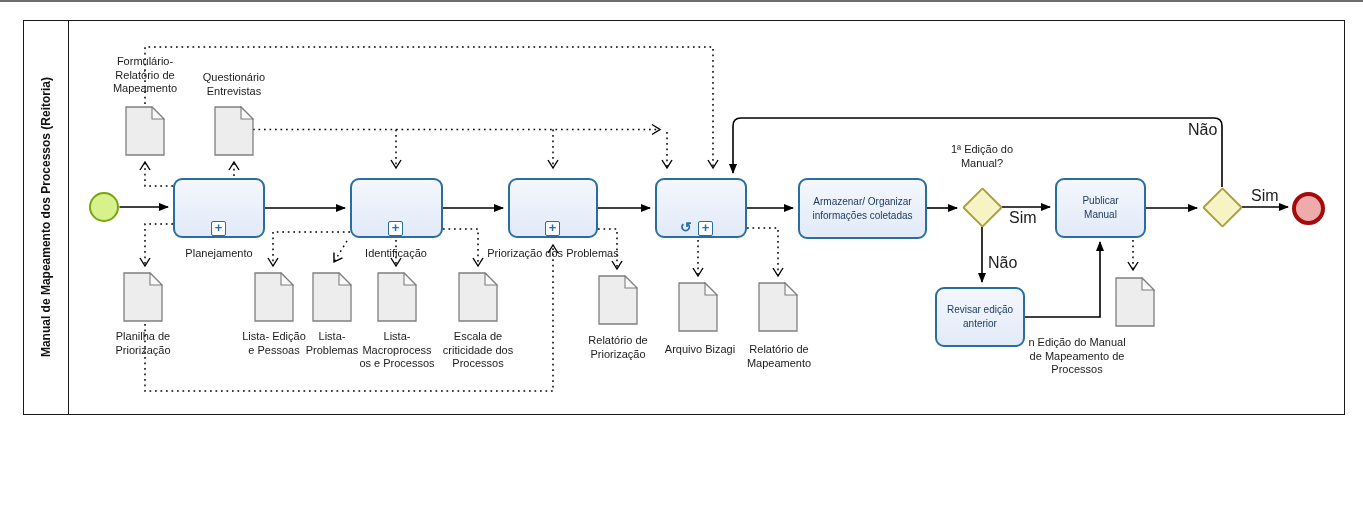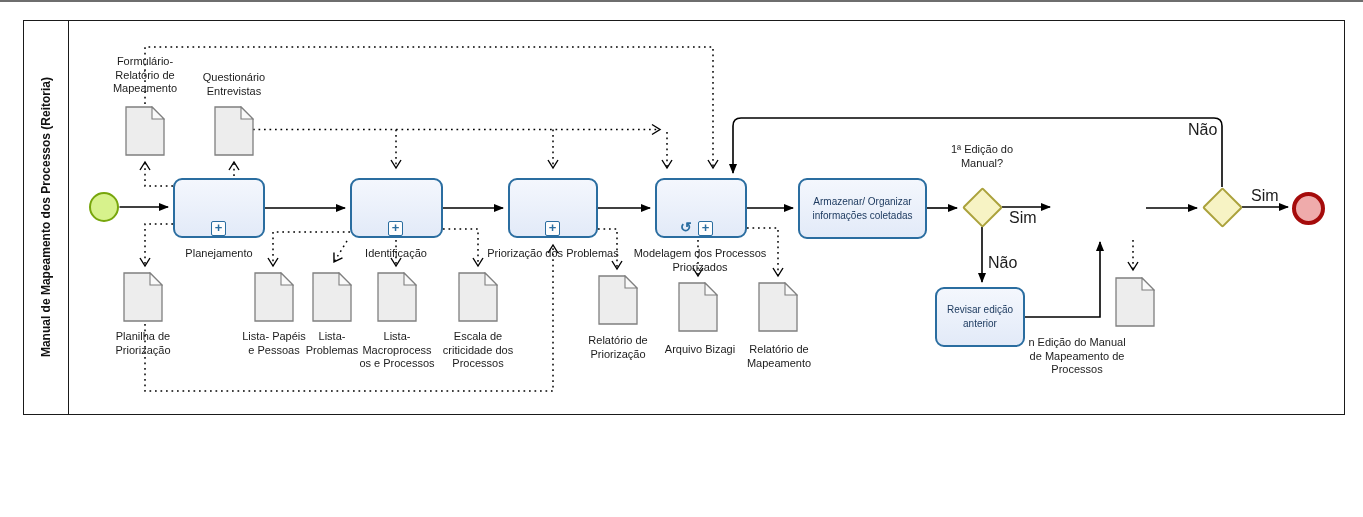--- a/index.html
+++ b/index.html
@@ -97,20 +97,24 @@
   <div class="evt-end"></div>
 
   <div class="task" style="left:173px;top:178px;width:92px;height:60px;"></div>
   <div class="task" style="left:350px;top:178px;width:93px;height:60px;"></div>
   <div class="task" style="left:508px;top:178px;width:90px;height:60px;"></div>
   <div class="task" style="left:655px;top:178px;width:92px;height:60px;"></div>
   <div class="task" style="left:798px;top:178px;width:129px;height:61px;">
     <span>Armazenar/ Organizar
 informações coletadas</span>
   </div>
+  <div class="task" style="left:1055px;top:178px;width:91px;height:60px;">
+    <span>Publicar
+Manual</span>
+  </div>
   <div class="task" style="left:935px;top:287px;width:90px;height:60px;">
     <span>Revisar edição
 anterior</span>
   </div>
 
   <div class="sub-marker" style="left:211px;top:221px;">+</div>
   <div class="sub-marker" style="left:388px;top:221px;">+</div>
   <div class="sub-marker" style="left:545px;top:221px;">+</div>
   <div class="loop-marker" style="left:680px;top:220px;">↺</div>
   <div class="sub-marker" style="left:698px;top:221px;">+</div>
@@ -181,39 +185,37 @@
   <div class="doc" style="left:1115px;top:277px;">
     <svg width="40" height="50">
         <path d="M1,1 H27 L39,13 V49 H1 Z" fill="#EDEDED" stroke="#7F7F7F" stroke-width="1.3"></path>
         <path d="M27,1 V13 H39 Z" fill="#FAFAFA" stroke="#7F7F7F" stroke-width="1.1"></path>
       </svg>
   </div>
 
   <div class="lbl" style="left:144px;top:247px;width:150px;">Planejamento</div>
   <div class="lbl" style="left:321px;top:247px;width:150px;">Identificação</div>
   <div class="lbl" style="left:473px;top:247px;width:160px;">Priorização dos Problemas</div>
-  <div class="lbl" style="left:615px;top:247px;width:170px;">Modelagem dos Processos
-Priorizados</div>
 
   <div class="lbl" style="left:932px;top:143px;width:100px;">1ª Edição do
 Manual?</div>
 
   <div class="edge-lbl" style="left:1009px;top:209px;">Sim</div>
   <div class="edge-lbl" style="left:988px;top:254px;">Não</div>
   <div class="edge-lbl" style="left:1251px;top:187px;">Sim</div>
   <div class="edge-lbl" style="left:1188px;top:121px;">Não</div>
 
   <div class="lbl" style="left:95px;top:55px;width:100px;">Formulário-
 Relatório de
 Mapeamento</div>
   <div class="lbl" style="left:184px;top:71px;width:100px;">Questionário
 Entrevistas</div>
   <div class="lbl" style="left:93px;top:330px;width:100px;">Planilha de
 Priorização</div>
-  <div class="lbl" style="left:224px;top:330px;width:100px;">Lista- Papéis
+  <div class="lbl" style="left:224px;top:330px;width:100px;">Lista- Edição
 e Pessoas</div>
   <div class="lbl" style="left:282px;top:330px;width:100px;">Lista-
 Problemas</div>
   <div class="lbl" style="left:347px;top:330px;width:100px;">Lista-
 Macroprocess
 os e Processos</div>
   <div class="lbl" style="left:428px;top:330px;width:100px;">Escala de
 criticidade dos
 Processos</div>
   <div class="lbl" style="left:568px;top:334px;width:100px;">Relatório de

